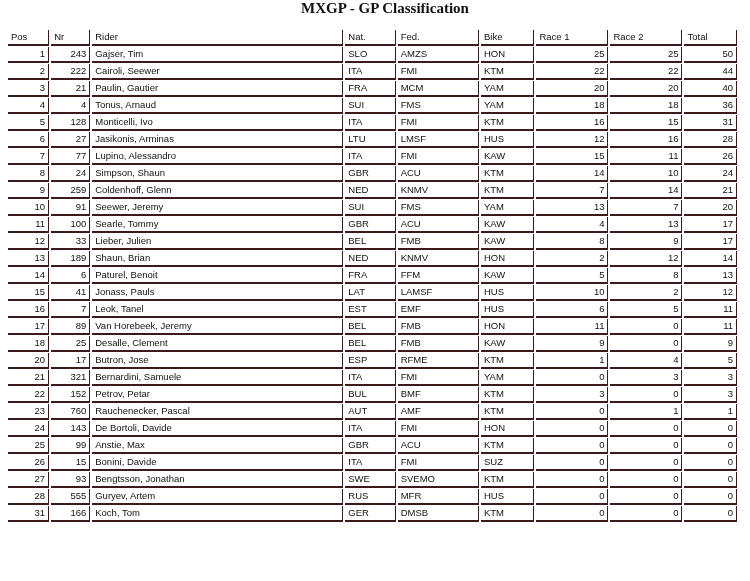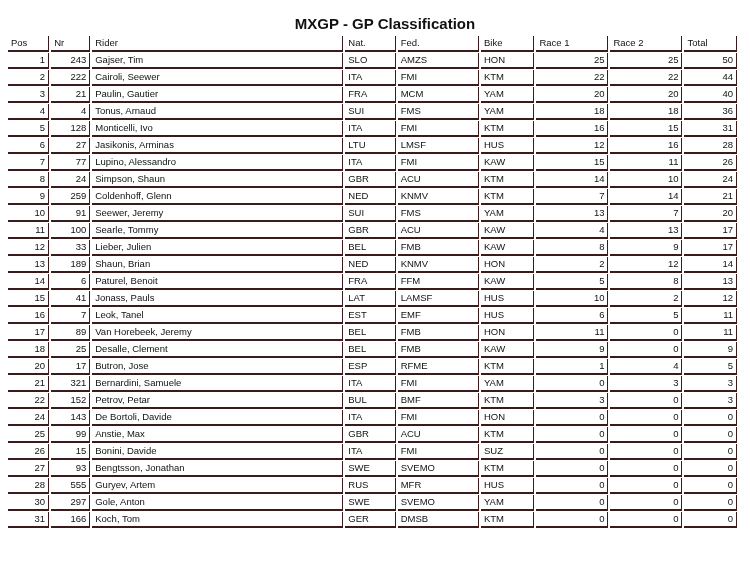--- a/index.html
+++ b/index.html
@@ -1,18 +1,18 @@
 <!DOCTYPE html>
 <html><head>
 <meta charset="utf-8">
 <style>
   html, body { margin: 0; padding: 0; background: #ffffff; }
   body { width: 750px; height: 581px; overflow: hidden; font-family: "Liberation Sans", sans-serif; color: #111; }
-  .title { text-align: center; font-weight: bold; font-size: 15px; line-height: 16px; height: 16px; margin: 0; padding-top: 16px; padding-left: 20px; }
-  table.results { border-collapse: separate; border-spacing: 2px 1px; margin-left: 6px; margin-top: 3px; table-layout: fixed; width: 733px; }
+  .title { text-align: center; font-weight: bold; font-size: 15px; line-height: 16px; height: 16px; margin: 0; padding-top: 0px; padding-left: 20px; font-family: Liberation Serif, serif; }
+  table.results { border-collapse: separate; border-spacing: 2px 1px; margin-left: 6px; margin-top: 13px; table-layout: fixed; width: 733px; }
   table.results th, table.results td {
     font-size: 9.5px; font-weight: normal; height: 14px; line-height: 14px; padding: 0 3px;
     border-bottom: 2px solid #3a1a1a; border-right: 1px solid #3a1a1a;
     white-space: nowrap; overflow: hidden;
   }
   table.results th { text-align: left; }
   td.num { text-align: right; }
   td.txt { text-align: left; }
   col.c-pos { width: 40px; }
   col.c-nr { width: 38px; }
@@ -280,20 +280,31 @@
         <td class="num">152</td>
         <td class="txt">Petrov, Petar</td>
         <td class="txt">BUL</td>
         <td class="txt">BMF</td>
         <td class="txt">KTM</td>
         <td class="num">3</td>
         <td class="num">0</td>
         <td class="num">3</td>
       </tr>
       <tr>
+        <td class="num">23</td>
+        <td class="num">760</td>
+        <td class="txt">Rauchenecker, Pascal</td>
+        <td class="txt">AUT</td>
+        <td class="txt">AMF</td>
+        <td class="txt">KTM</td>
+        <td class="num">0</td>
+        <td class="num">1</td>
+        <td class="num">1</td>
+      </tr>
+      <tr>
         <td class="num">24</td>
         <td class="num">143</td>
         <td class="txt">De Bortoli, Davide</td>
         <td class="txt">ITA</td>
         <td class="txt">FMI</td>
         <td class="txt">HON</td>
         <td class="num">0</td>
         <td class="num">0</td>
         <td class="num">0</td>
       </tr>
@@ -335,31 +346,20 @@
         <td class="num">555</td>
         <td class="txt">Guryev, Artem</td>
         <td class="txt">RUS</td>
         <td class="txt">MFR</td>
         <td class="txt">HUS</td>
         <td class="num">0</td>
         <td class="num">0</td>
         <td class="num">0</td>
       </tr>
       <tr>
-        <td class="num">30</td>
-        <td class="num">297</td>
-        <td class="txt">Gole, Anton</td>
-        <td class="txt">SWE</td>
-        <td class="txt">SVEMO</td>
-        <td class="txt">YAM</td>
-        <td class="num">0</td>
-        <td class="num">0</td>
-        <td class="num">0</td>
-      </tr>
-      <tr>
         <td class="num">31</td>
         <td class="num">166</td>
         <td class="txt">Koch, Tom</td>
         <td class="txt">GER</td>
         <td class="txt">DMSB</td>
         <td class="txt">KTM</td>
         <td class="num">0</td>
         <td class="num">0</td>
         <td class="num">0</td>
       </tr>

